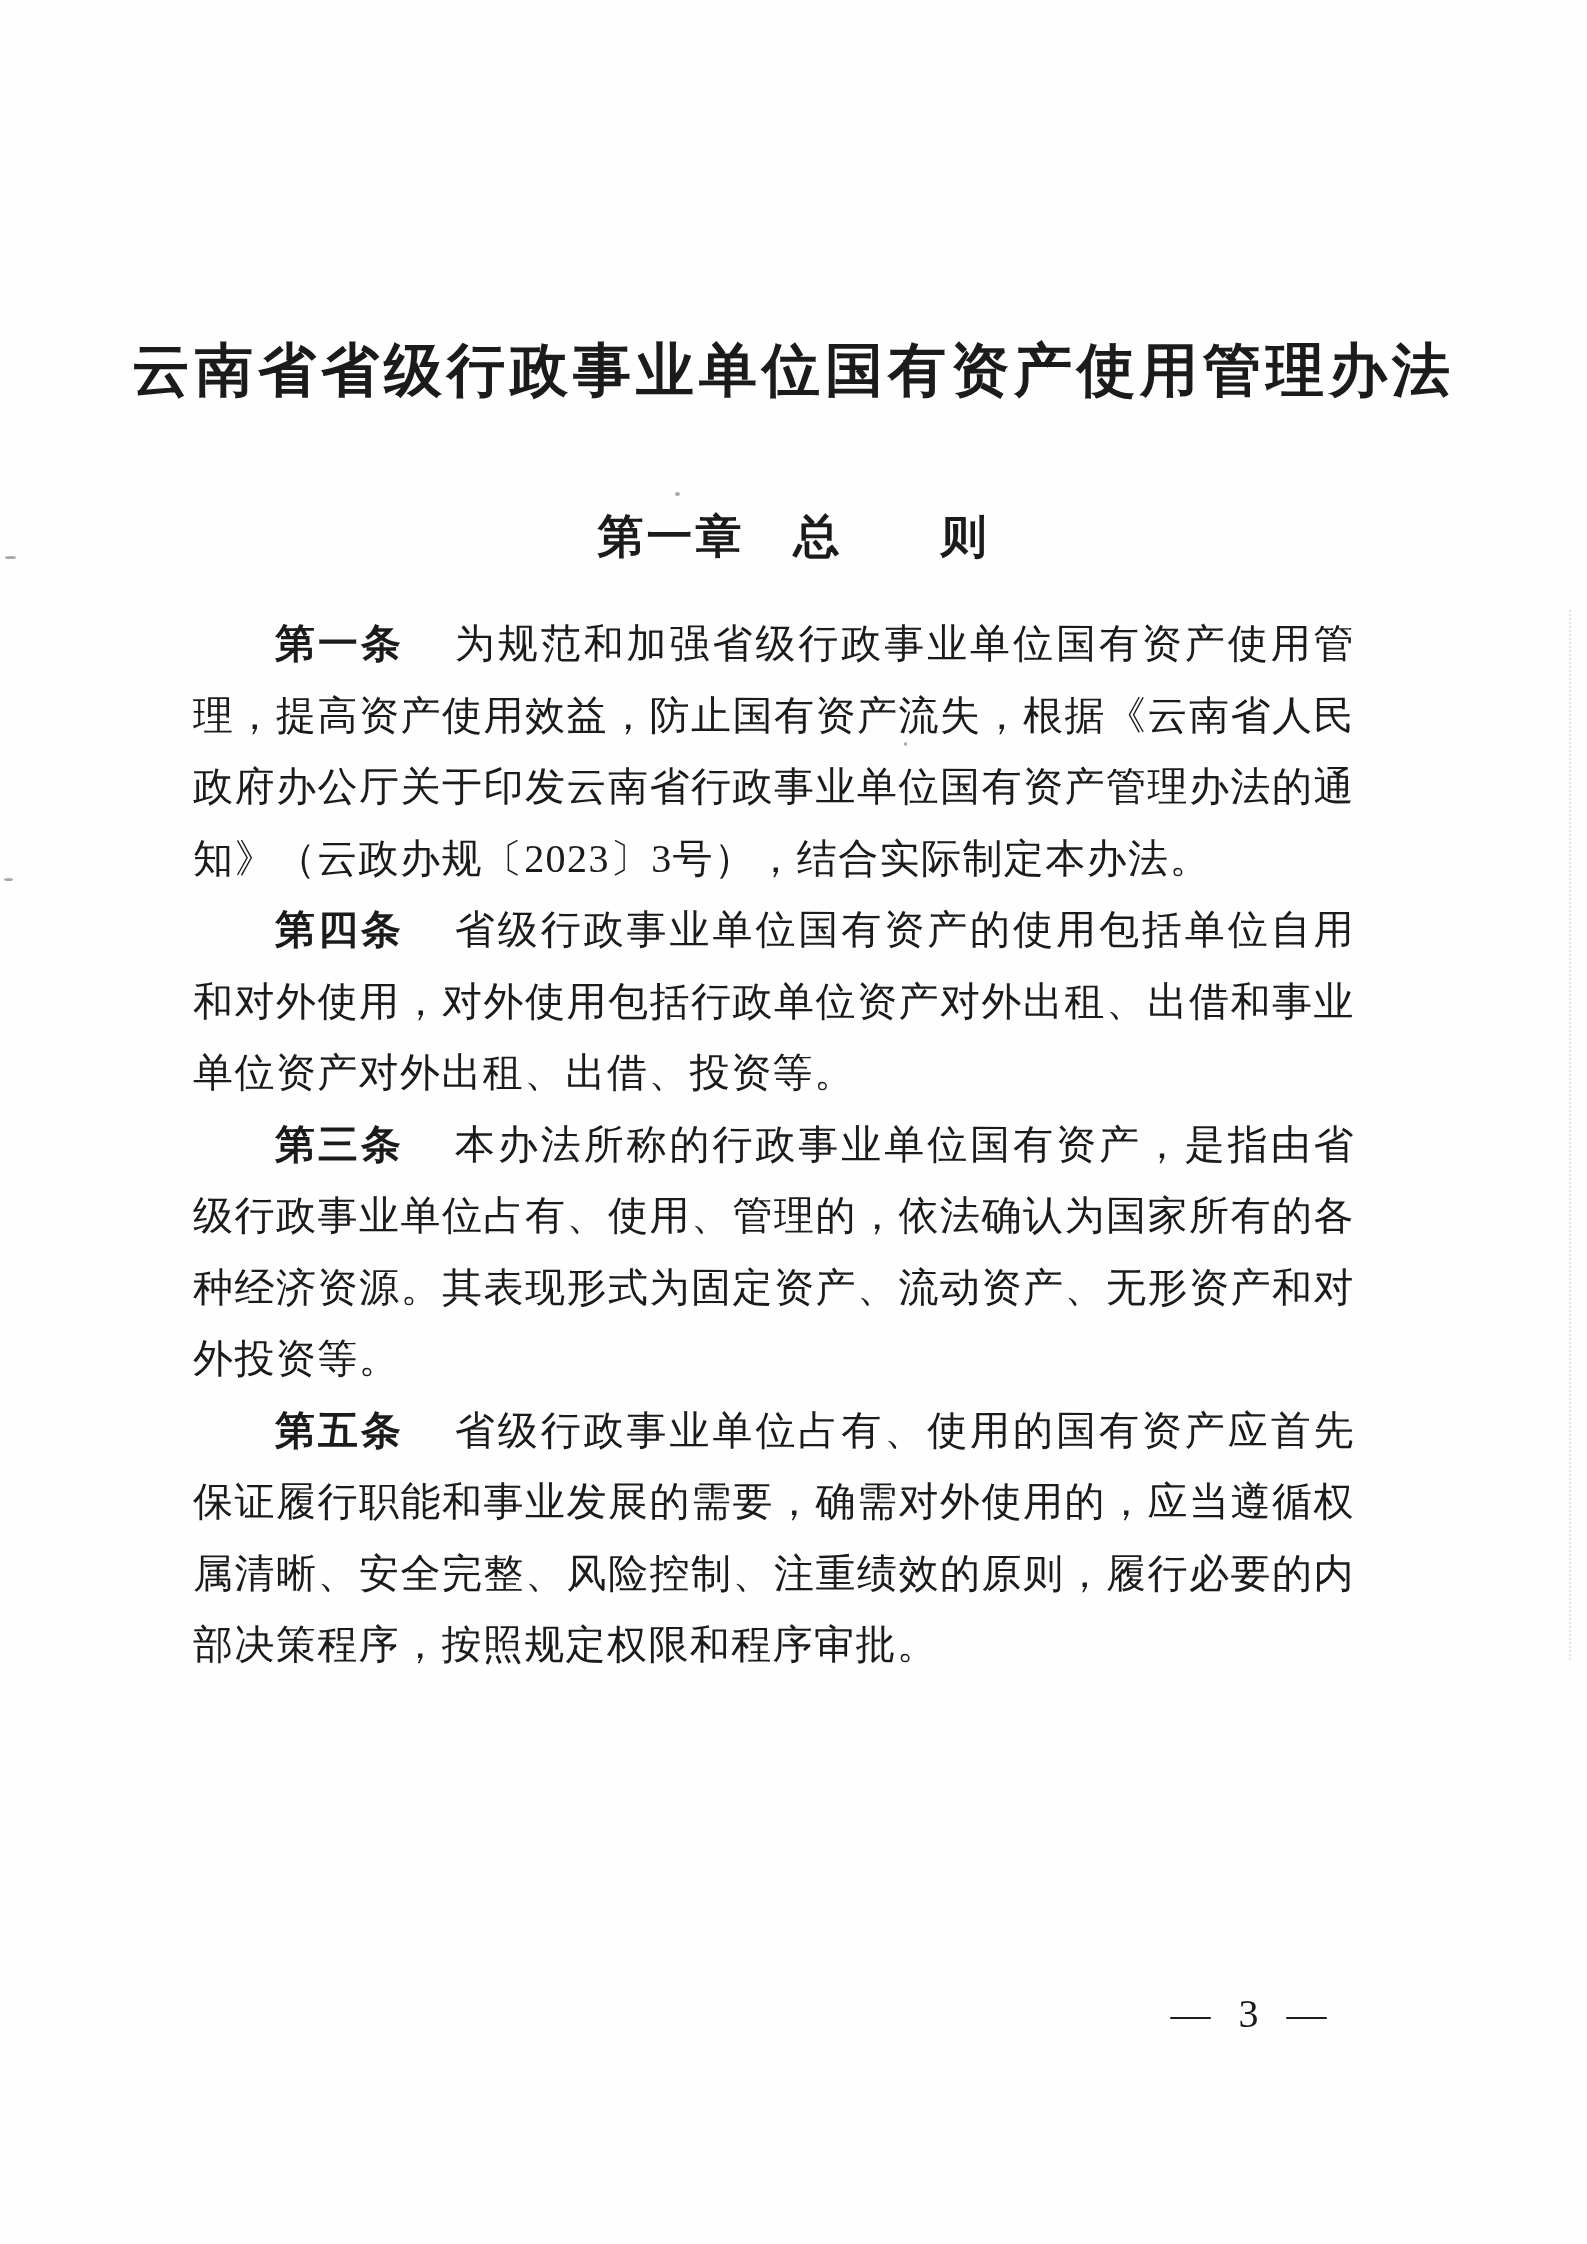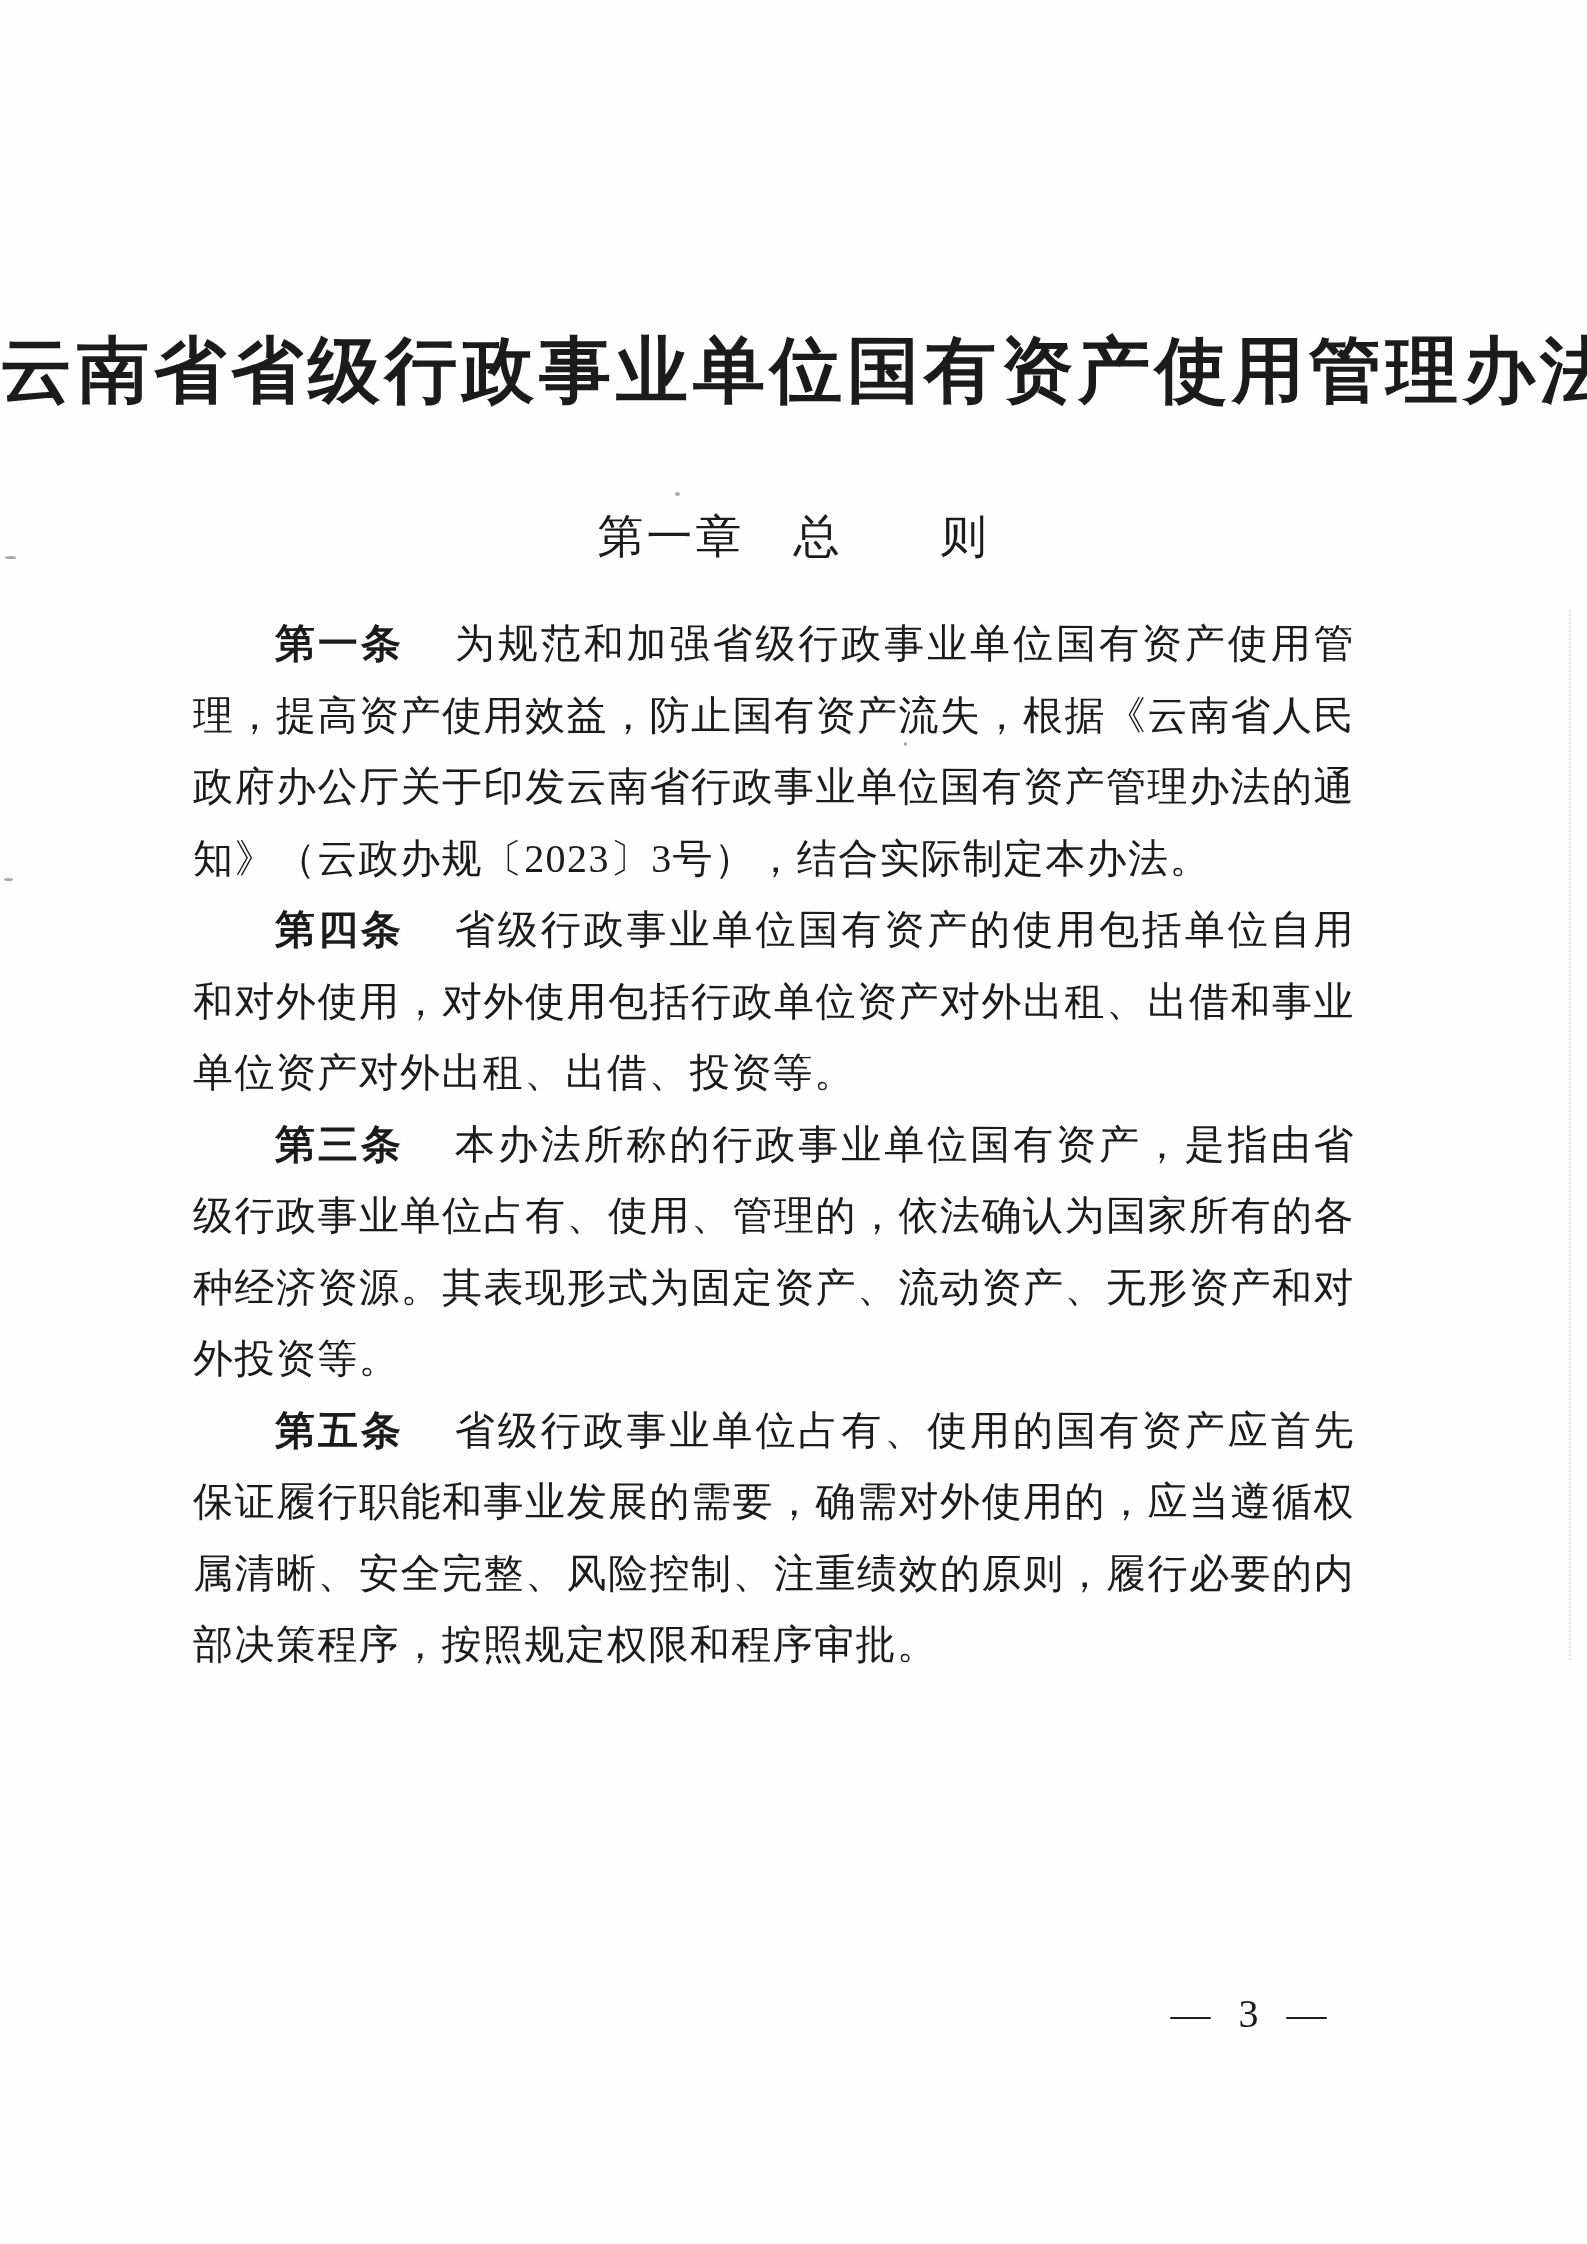--- a/index.html
+++ b/index.html
@@ -14,33 +14,33 @@
     background: #fefefe;
     overflow: hidden;
     font-family: "Liberation Serif", "DejaVu Serif", serif;
     color: #1b1b1b;
   }
   .doc-title {
     margin: 0;
     padding-top: 336px;
     width: 100%;
     text-align: center;
-    font-size: 72px;
+    font-size: 58px;
     line-height: 70px;
     font-weight: bold;
     letter-spacing: 5px;
     white-space: nowrap;
   }
   .chapter-heading {
     margin: 104px 0 0 0;
     width: 100%;
     text-align: center;
     font-size: 46px;
     line-height: 54px;
-    font-weight: normal;
+    font-weight: bold;
     letter-spacing: 3px;
   }
   .articles {
     margin: 44px 0 0 193px;
     width: 1162px;
   }
   .article {
     margin: 0;
     font-size: 40px;
     line-height: 71.5px;

